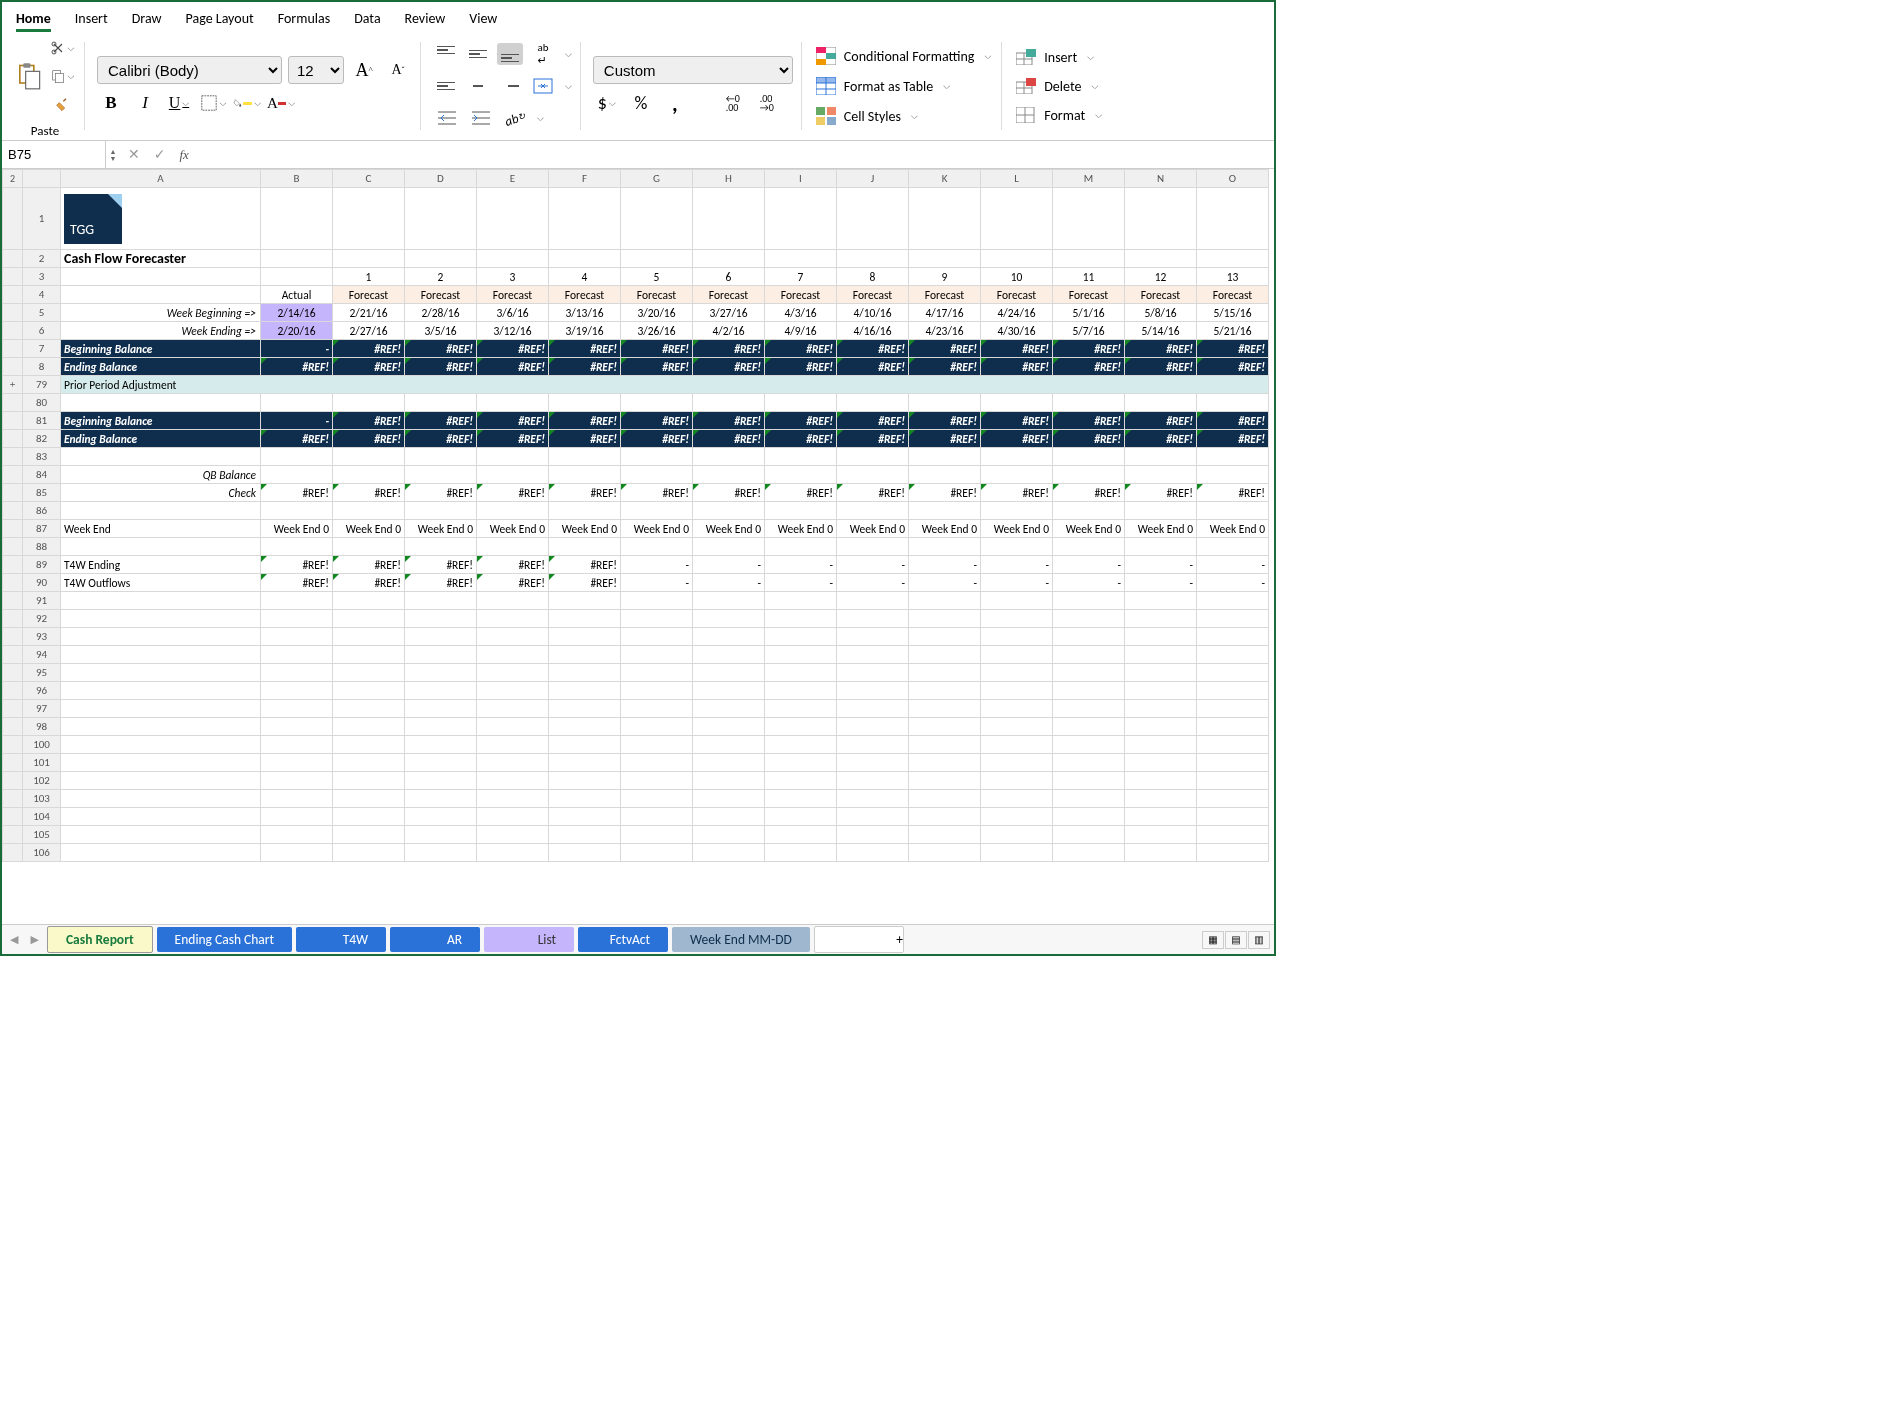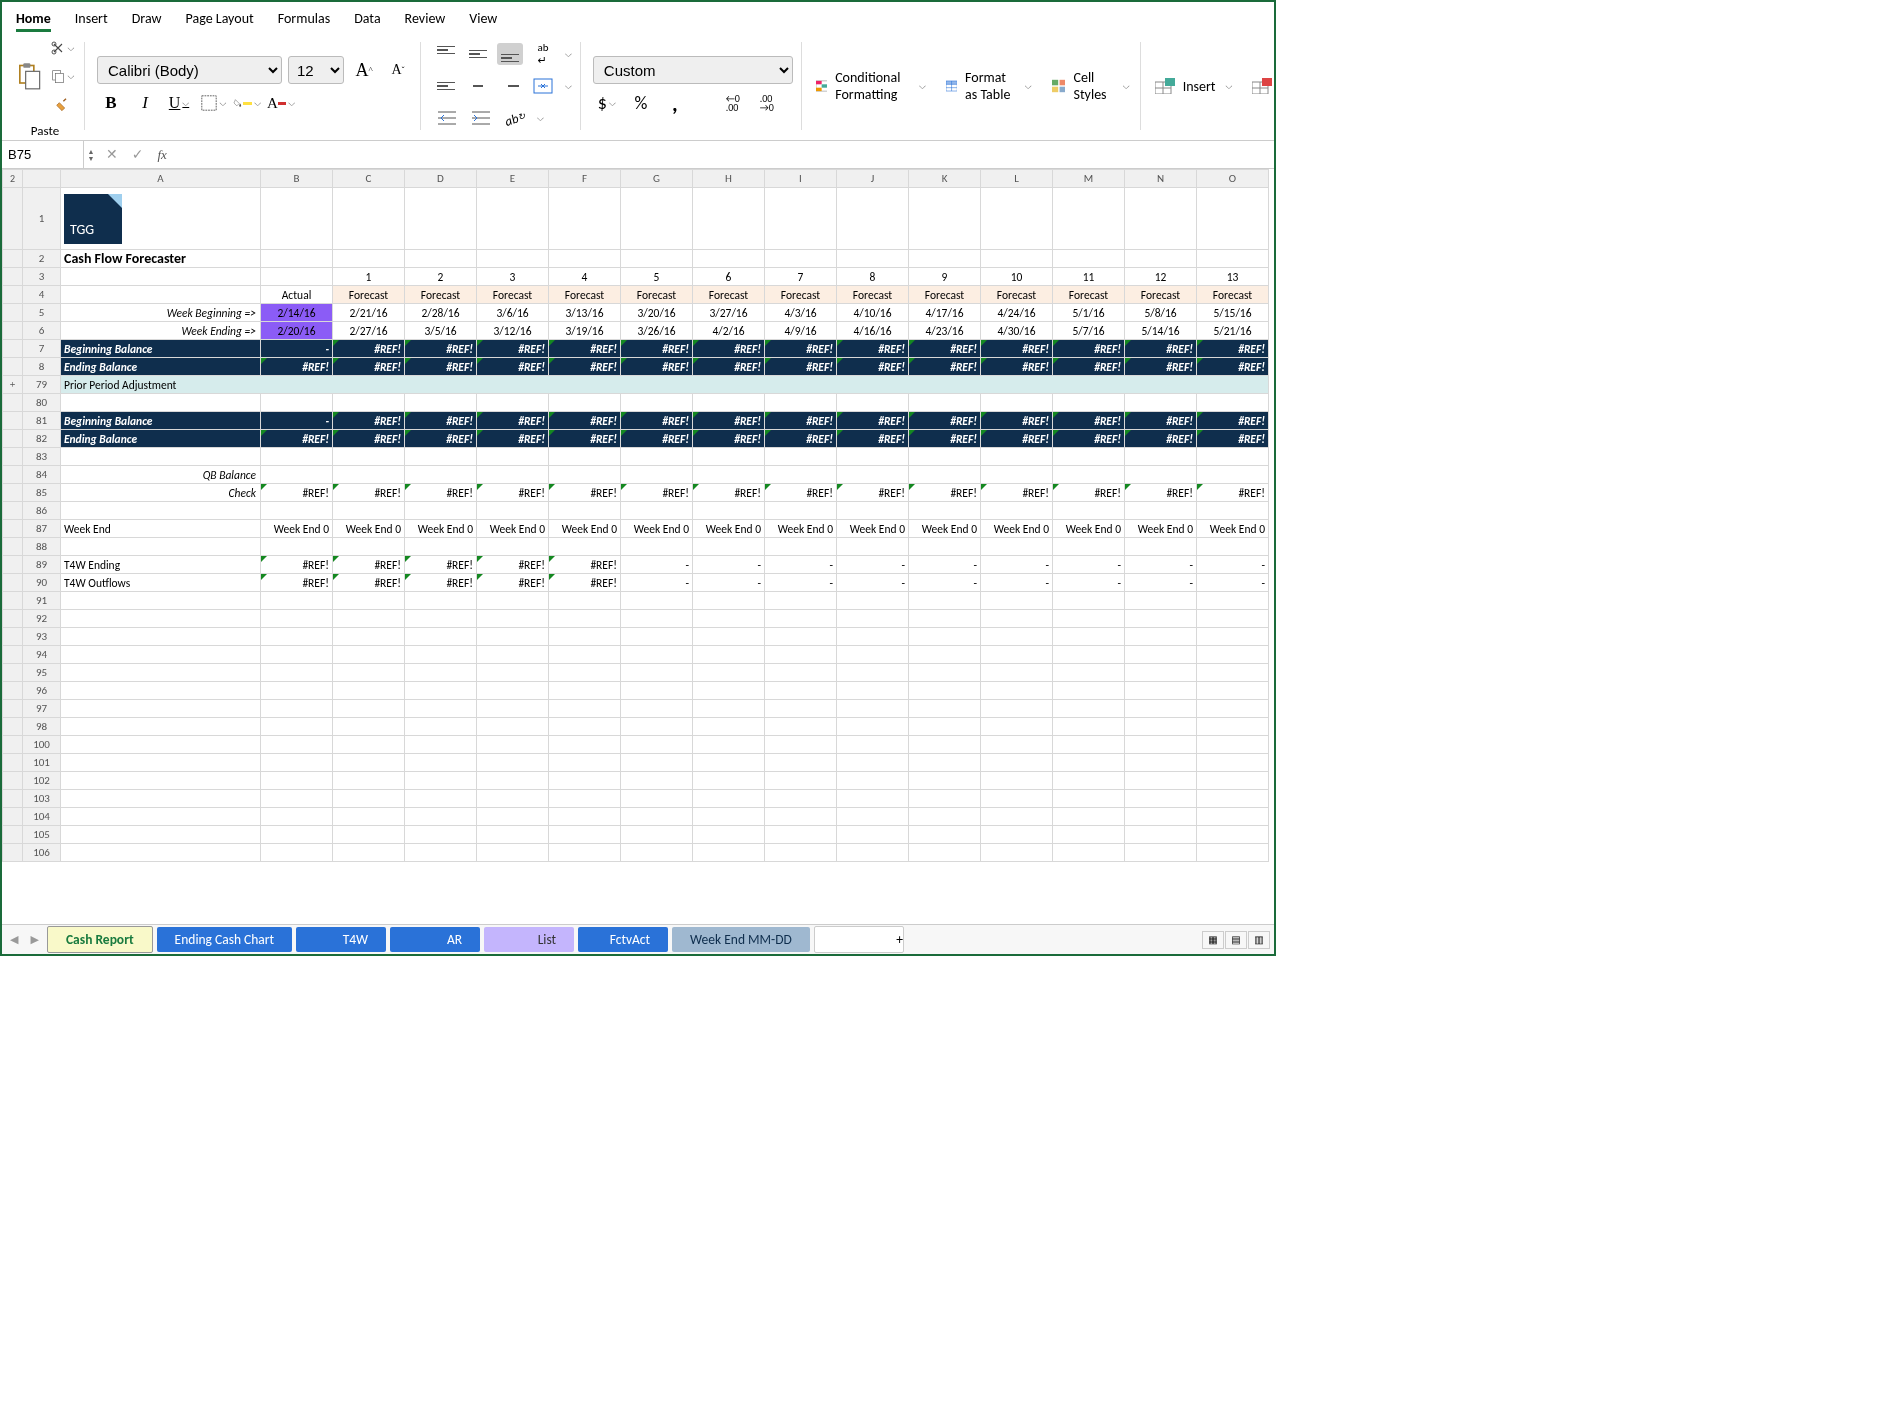--- a/index.html
+++ b/index.html
@@ -10,24 +10,24 @@
 .ribbon{display:flex;padding:6px 4px 10px;border-bottom:1px solid #ccc;height:105px;gap:4px}
 .grp{display:flex;flex-direction:column;gap:6px;padding:0 8px;border-right:1px solid #ddd;justify-content:center}
 .grp:last-child{border-right:none}
 .row{display:flex;gap:6px;align-items:center}
 .ibtn{width:28px;height:26px;display:flex;align-items:center;justify-content:center;cursor:pointer;border-radius:3px}
 select.font{width:185px;height:28px;padding:2px 6px;font-size:15px;border:1px solid #bbb;border-radius:3px}
 select.size{width:56px;height:28px;padding:2px 4px;font-size:15px;border:1px solid #bbb;border-radius:3px}
 select.numfmt{width:200px;height:28px;padding:2px 6px;font-size:15px;border:1px solid #bbb;border-radius:3px}
 .paste svg{width:28px;height:30px}
 .paste-lbl{font-size:13px;text-align:center}
-.stylelist{display:flex;flex-direction:row;gap:16px;font-size:14px}
+.stylelist{display:flex;flex-direction:column;gap:8px;font-size:14px}
 .stylelist div{display:flex;align-items:center;gap:8px;cursor:pointer;padding:2px}
 .namebox{display:flex;align-items:center;border-bottom:1px solid #ccc;height:28px}
-.namebox input.nm{width:82px;border:none;padding:3px 6px;font-size:13px;border-right:1px solid #ccc;height:100%}
+.namebox input.nm{width:104px;border:none;padding:3px 6px;font-size:13px;border-right:1px solid #ccc;height:100%}
 .namebox .sp{width:14px;display:flex;flex-direction:column}
 .namebox .sp span{font-size:7px;text-align:center;cursor:pointer;line-height:7px;color:#666}
 .namebox .nx{color:#999;padding:0 8px;font-size:14px;cursor:pointer}
 .namebox .ck{color:#999;padding:0 6px;font-size:14px;cursor:pointer}
 .namebox .fx{font-style:italic;font-family:serif;padding:0 4px 0 8px;color:#555}
 .namebox input.fm{flex:1;border:none;padding:3px 6px;font-size:13px;height:100%}
 .gridwrap{overflow:hidden;position:relative}
 table.sheet{border-collapse:collapse;table-layout:fixed;font-size:11.5px}
 table.sheet th,table.sheet td{border:1px solid #d8d8d8;height:18px;padding:0 3px;white-space:nowrap;overflow:hidden}
 table.sheet th{background:#f0f0f0;font-weight:400;font-size:11px;color:#555;text-align:center;position:relative}
@@ -39,21 +39,21 @@
 .corner2{width:20px;background:#f0f0f0}
 .logo{display:inline-flex;width:58px;height:50px;background:#0f2e4d;color:#fff;font-weight:400;font-size:14px;align-items:flex-end;padding:6px;position:relative}
 .logo::after{content:"";position:absolute;right:0;top:0;border-top:14px solid #9fcfee;border-left:14px solid transparent}
 .title14{font-weight:700;font-size:14px}
 .darkrow td{background:#0f2e4d;color:#fff;font-weight:700;font-style:italic}
 .darkrow td:first-child{font-style:italic}
 .ltblue td{background:#d6ecec}
 .ital{font-style:italic;text-align:right;padding-right:4px!important}
 .fc{text-align:center;background:#fceee2}
 .ac{text-align:center}
-.yl{background:#8b5cf6}
+.yl{background:#c4b5fd}
 .nr{text-align:right}
 .gt{position:relative}
 .gt::before{content:"";position:absolute;left:0;top:0;border-top:6px solid #148820;border-right:6px solid transparent}
 .tabs{position:absolute;bottom:0;left:0;right:0;height:30px;background:#f7f7f7;border-top:1px solid #ccc;display:flex;align-items:center;padding:0 4px;gap:4px}
 .tabs .nav{color:#999;font-size:11px;padding:0 4px;cursor:pointer}
 .tab{padding:4px 18px;font-size:13.5px;cursor:pointer;border-radius:2px;min-width:90px;text-align:right}
 .t-cash{background:#f9f9c9;color:#1a7b3f;font-weight:700;border:1px solid #999}
 .t-blue{background:#2a72d8;color:#fff}
 .t-list{background:#c4b5fd;color:#333}
 .t-fct{background:#2a72d8;color:#fff}

